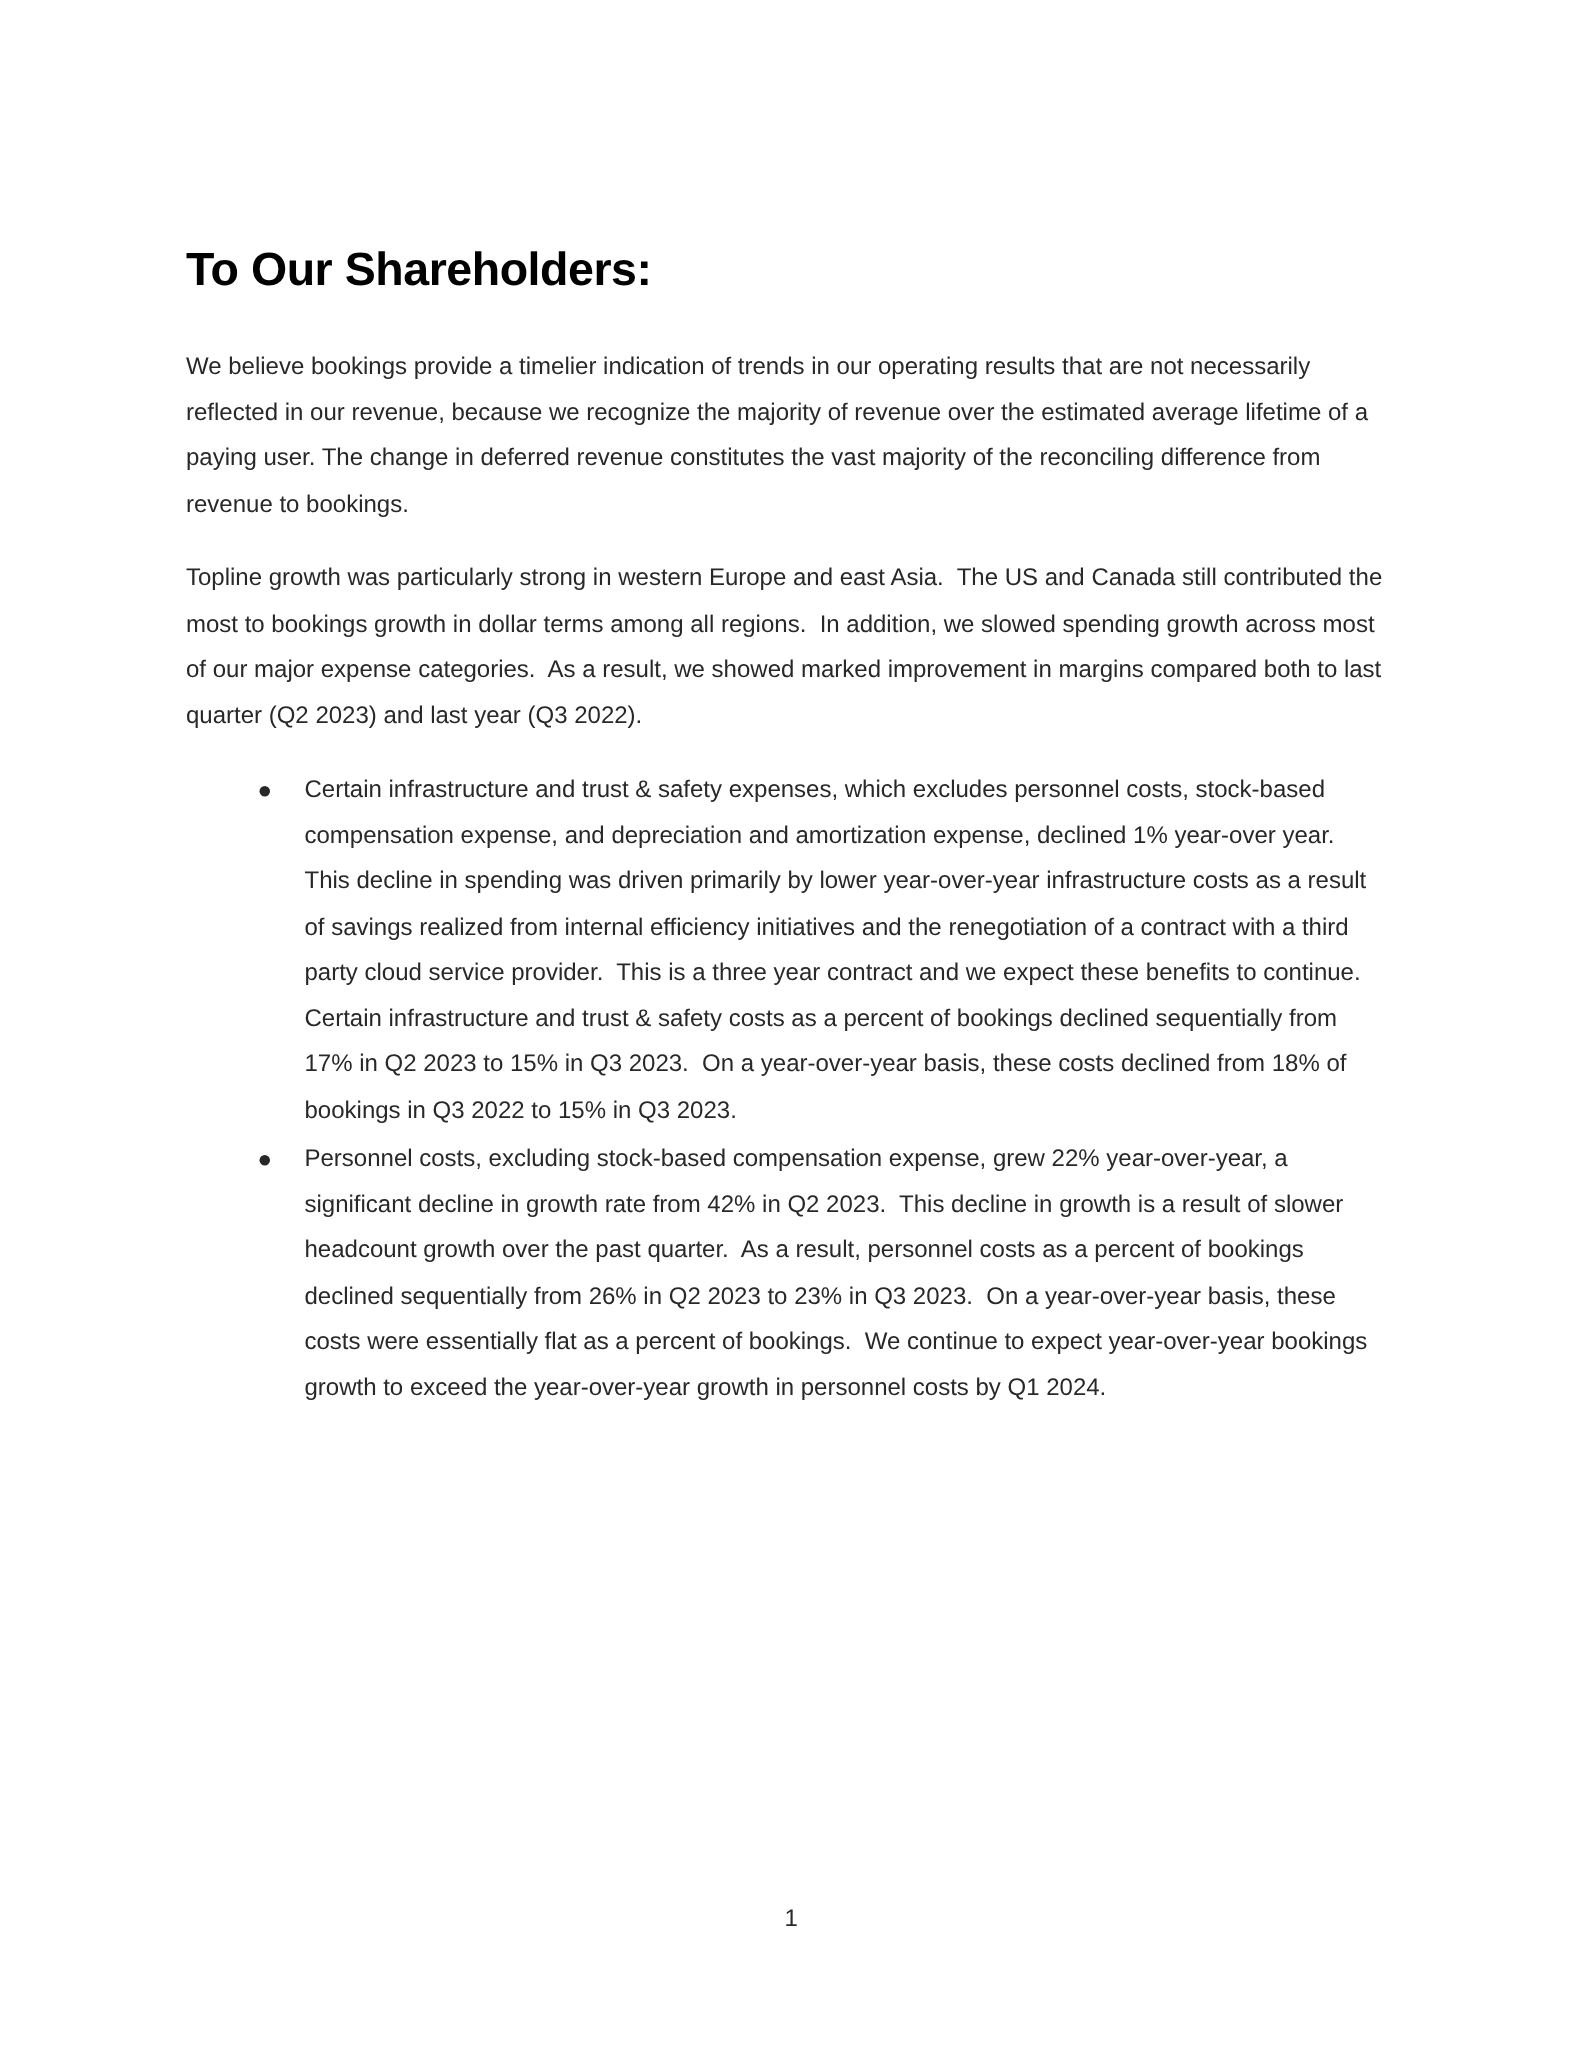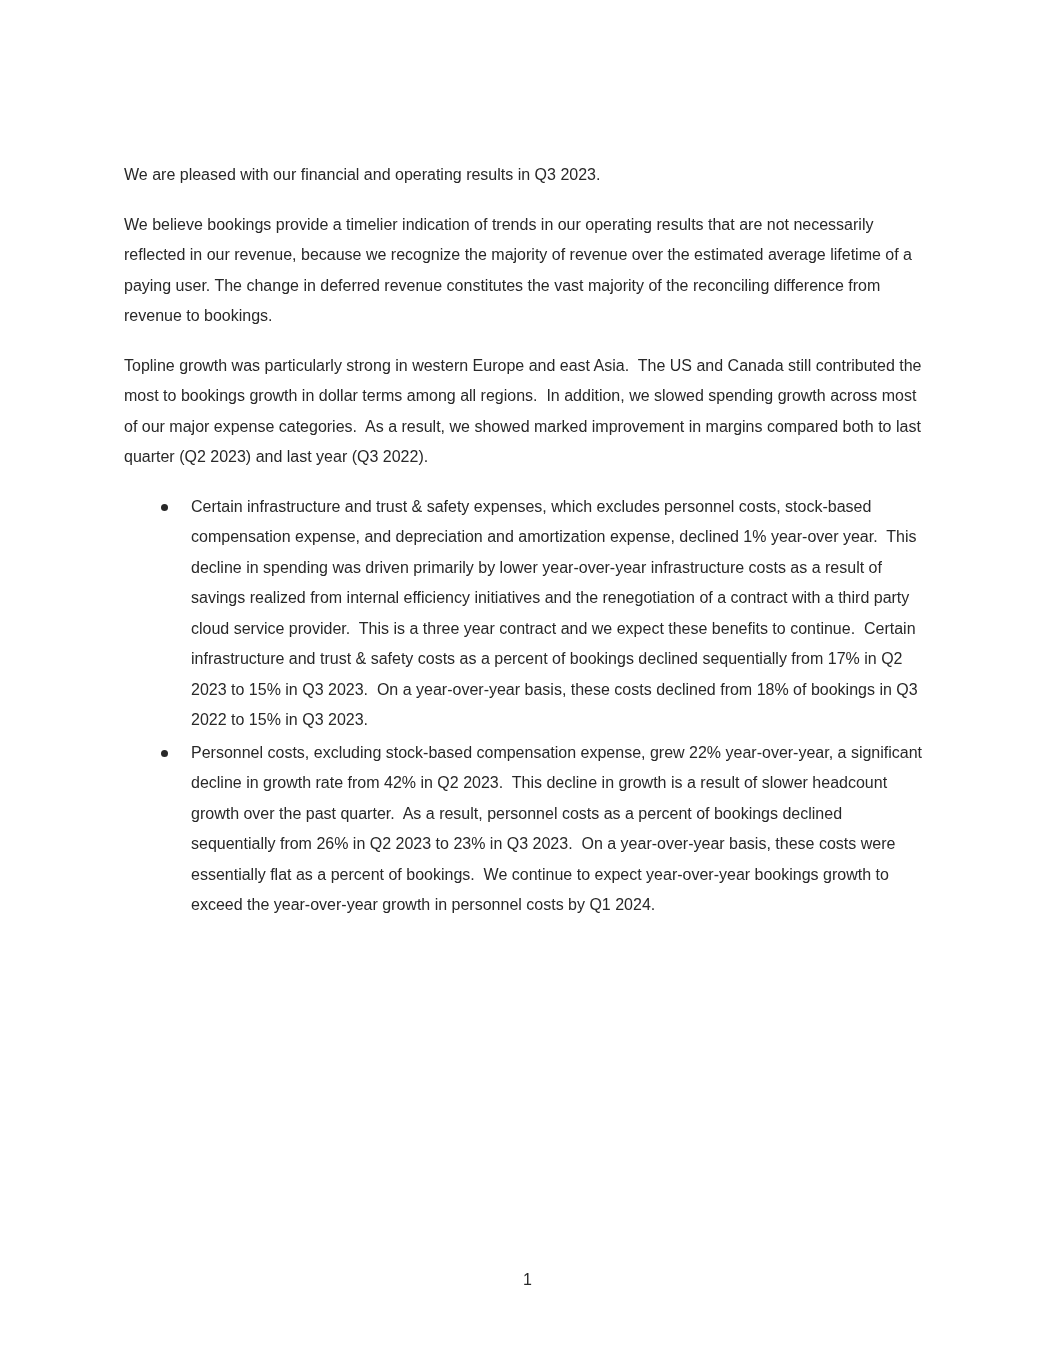--- a/index.html
+++ b/index.html
@@ -31,21 +31,21 @@
   }
   p.doc-para {
     margin: 0 0 19px 0;
     font-size: 16px;
     line-height: 30.5px;
     color: #282828;
     white-space: pre-wrap;
   }
   ul.doc-list {
     list-style: none;
-    margin: 4px;
+    margin: 16px;
     padding: 0;
   }
   ul.doc-list li {
     position: relative;
     padding-left: 63px;
     margin: 0 0 2px 0;
     font-size: 16px;
     line-height: 30.5px;
     color: #282828;
   }
@@ -71,22 +71,22 @@
     line-height: 20px;
     color: #282828;
   }
 </style>
 </head>
 <body>
 
 <div class="page">
   <div class="content">
 
+    <h1 class="doc-title">To Our Shareholders:</h1>
 
-    <p class="doc-para">We are pleased with our financial and operating results in Q3 2023.</p>
 
 
     <p class="doc-para">We believe bookings provide a timelier indication of trends in our operating results that are not necessarily reflected in our revenue, because we recognize the majority of revenue over the estimated average lifetime of a paying user. The change in deferred revenue constitutes the vast majority of the reconciling difference from revenue to bookings.</p>
 
     <p class="doc-para">Topline growth was particularly strong in western Europe and east Asia.  The US and Canada still contributed the most to bookings growth in dollar terms among all regions.  In addition, we slowed spending growth across most of our major expense categories.  As a result, we showed marked improvement in margins compared both to last quarter (Q2 2023) and last year (Q3 2022).</p>
 
 
     <ul class="doc-list">
       <li>
         <span class="bullet-dot"></span>

